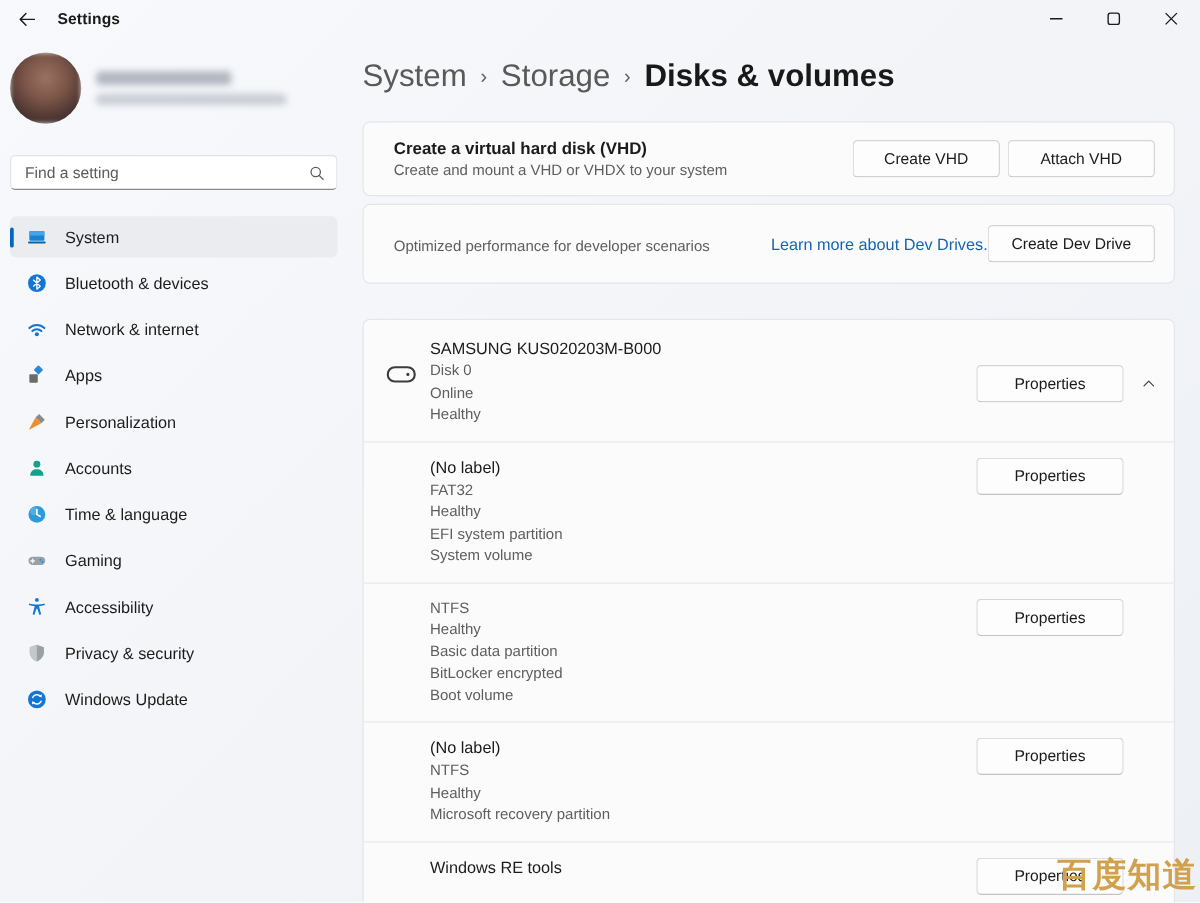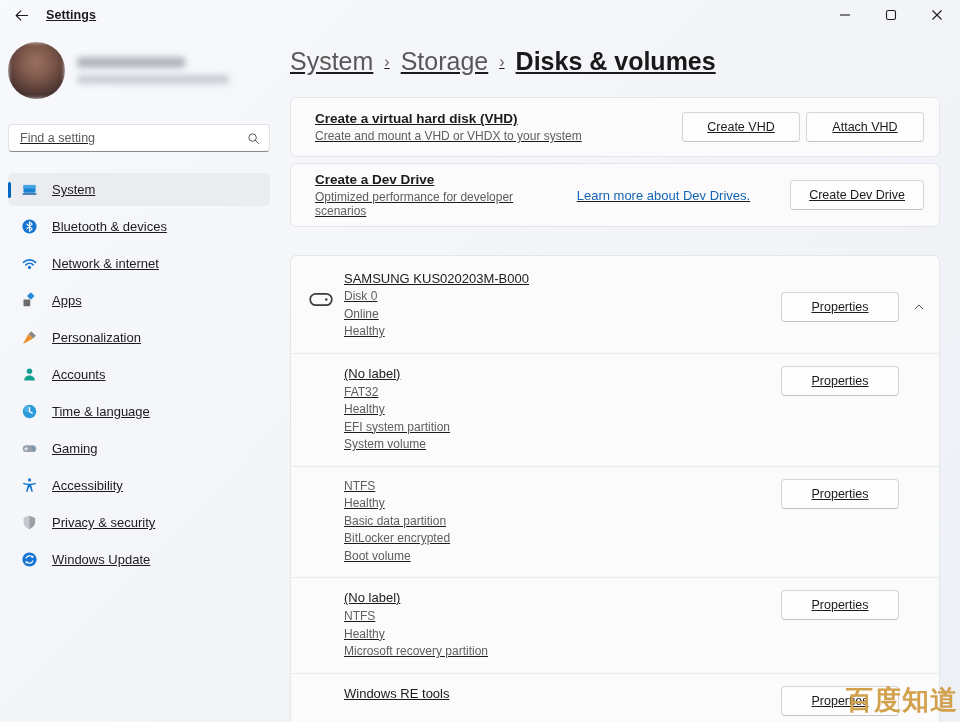--- a/index.html
+++ b/index.html
@@ -1,19 +1,19 @@
 <!DOCTYPE html>
 <html style="--accent: #0067c0; --link: #1464b4;"><head>
 <meta charset="utf-8">
 <style>
   * { margin:0; padding:0; box-sizing:border-box; }
   html,body { width:960px; height:722px; overflow:hidden; }
   body { font-family:"Liberation Sans", sans-serif; color:#1b1b1b; }
   .window{ position:relative; width:960px; height:722px; overflow:hidden;
-    background:linear-gradient(135deg,#f8f9fc 0%,#f2f4f8 55%,#edf0f5 100%);text-decoration:underline; }
+    background:linear-gradient(135deg,#f8f9fc 0%,#f2f4f8 55%,#edf0f5 100%); }
 
   
   .titlebar{ height:30px; display:flex; align-items:center; }
   .back-btn{ width:34px; height:30px; display:flex; align-items:center; justify-content:center;
     background:none; border:none; cursor:pointer; margin-left:4px;}
   .app-title{ font-size:12.5px; font-weight:700; margin-left:8px; letter-spacing:.1px;}
   .tb-spacer{ flex:1; }
   .win-btn{ width:46px; height:30px; display:flex; align-items:center; justify-content:center;
     background:none; border:none; cursor:pointer; }
 
@@ -50,21 +50,21 @@
   .nav-label{ margin-left:14px; font-size:13px; color:#1c1c1c; }
 
   
   .breadcrumb{ display:flex; align-items:center; height:34px; margin-left:0; }
   .crumb{ font-size:25px; color:#595959; cursor:pointer; }
   .crumb-sep{ font-size:16px; color:#5f5f5f; padding:0 11px; transform:translateY(1px); }
   .crumb-current{ font-size:25px; color:#191919; font-weight:700; }
 
   
   .card{ background:#fbfbfc; border:1px solid #e4e6e9; border-radius:6px;
-    display:flex; align-items:center; padding:0 15px 0 24px;gap:40px; }
+    display:flex; align-items:center; padding:0 15px 0 24px; }
   .card-vhd{ margin-top:19px; height:60px; }
   .card-dev{ margin-top:6px; height:64px; }
   .card-text{ flex:1; min-width:0; }
   .card-title{ font-size:13.5px; font-weight:700; color:#1b1b1b; }
   .card-sub{ font-size:12px; color:#5e5e5e; margin-top:3px; }
   .btn{ height:30px; min-width:118px; padding:0 18px; background:#fdfdfd;
     border:1px solid #d5d5d8; border-bottom-color:#c2c2c7; border-radius:4px;
     font-size:12.5px; color:#1b1b1b; cursor:pointer; font-family:"Liberation Sans", sans-serif; }
   .card-actions{ display:flex; gap:6px; }
   .dev-link{ font-size:13px; color:var(--link,#1464b4); cursor:pointer; text-decoration:none; white-space:nowrap; }
@@ -308,21 +308,20 @@
           <div class="card-sub">Create and mount a VHD or VHDX to your system</div>
         </div>
         <div class="card-actions">
           <button class="btn">Create VHD</button>
           <button class="btn">Attach VHD</button>
         </div>
       </div>
 
       <div class="card card-dev">
         <div class="card-text">
-          <div class="card-title">Create a Dev Drive</div>
           <div class="card-sub">Optimized performance for developer scenarios</div>
         </div>
         <a class="dev-link">Learn more about Dev Drives.</a>
         <button class="btn">Create Dev Drive</button>
       </div>
 
       <div class="disk-card">
         <div class="disk-header">
           <div class="disk-icon-wrap">
             <svg class="glyph" width="24" height="15" viewBox="0 0 24 15">

